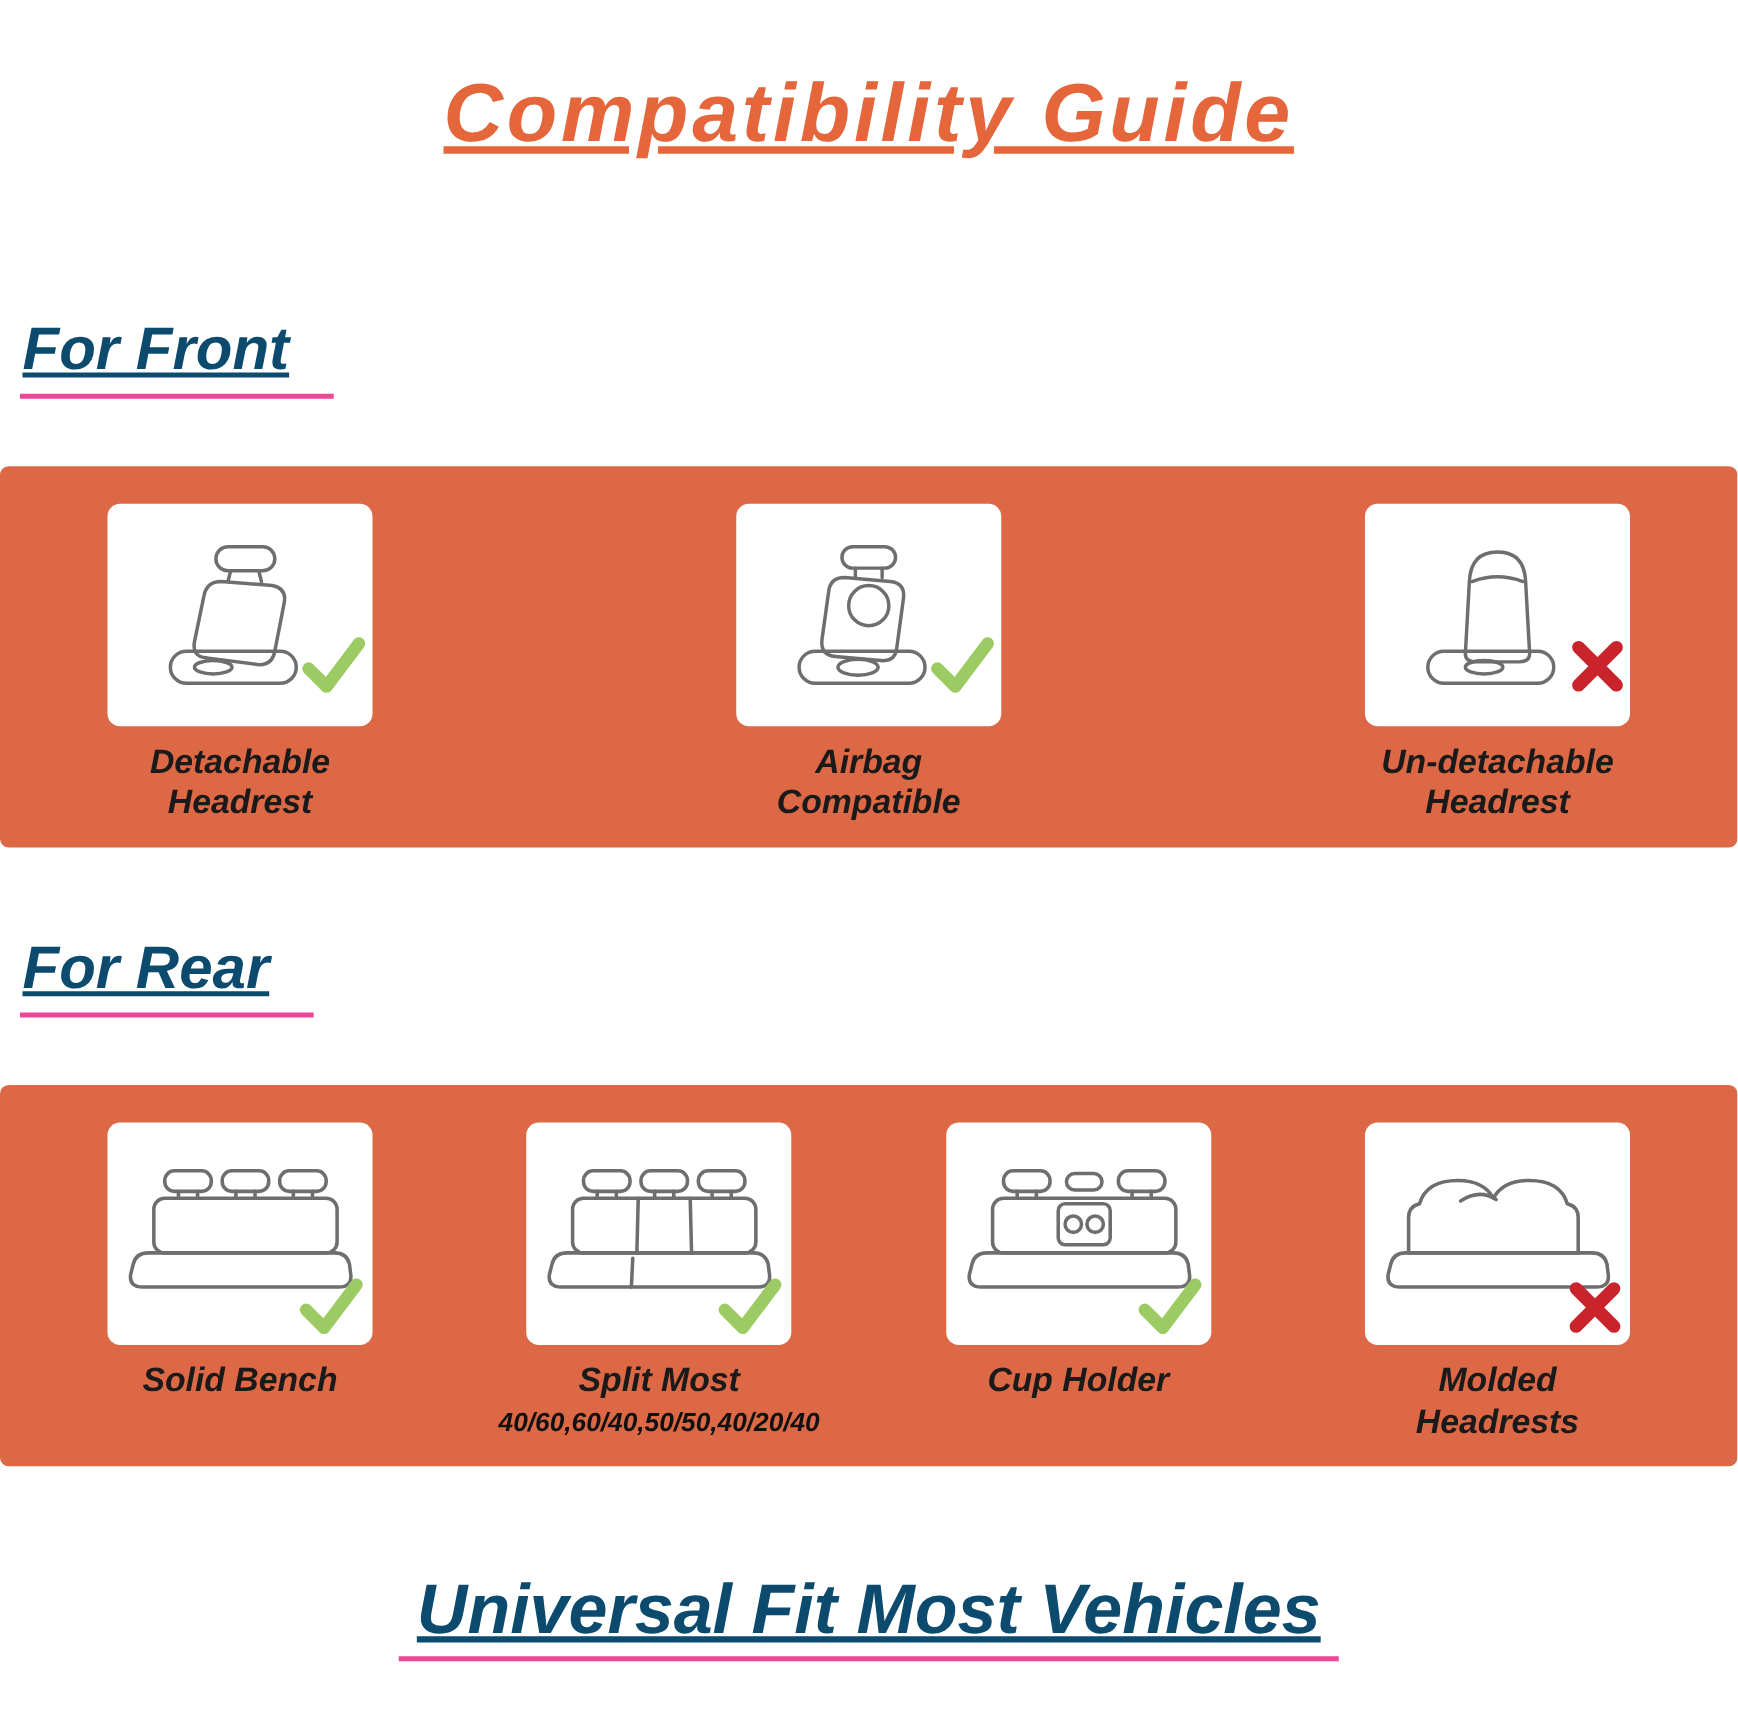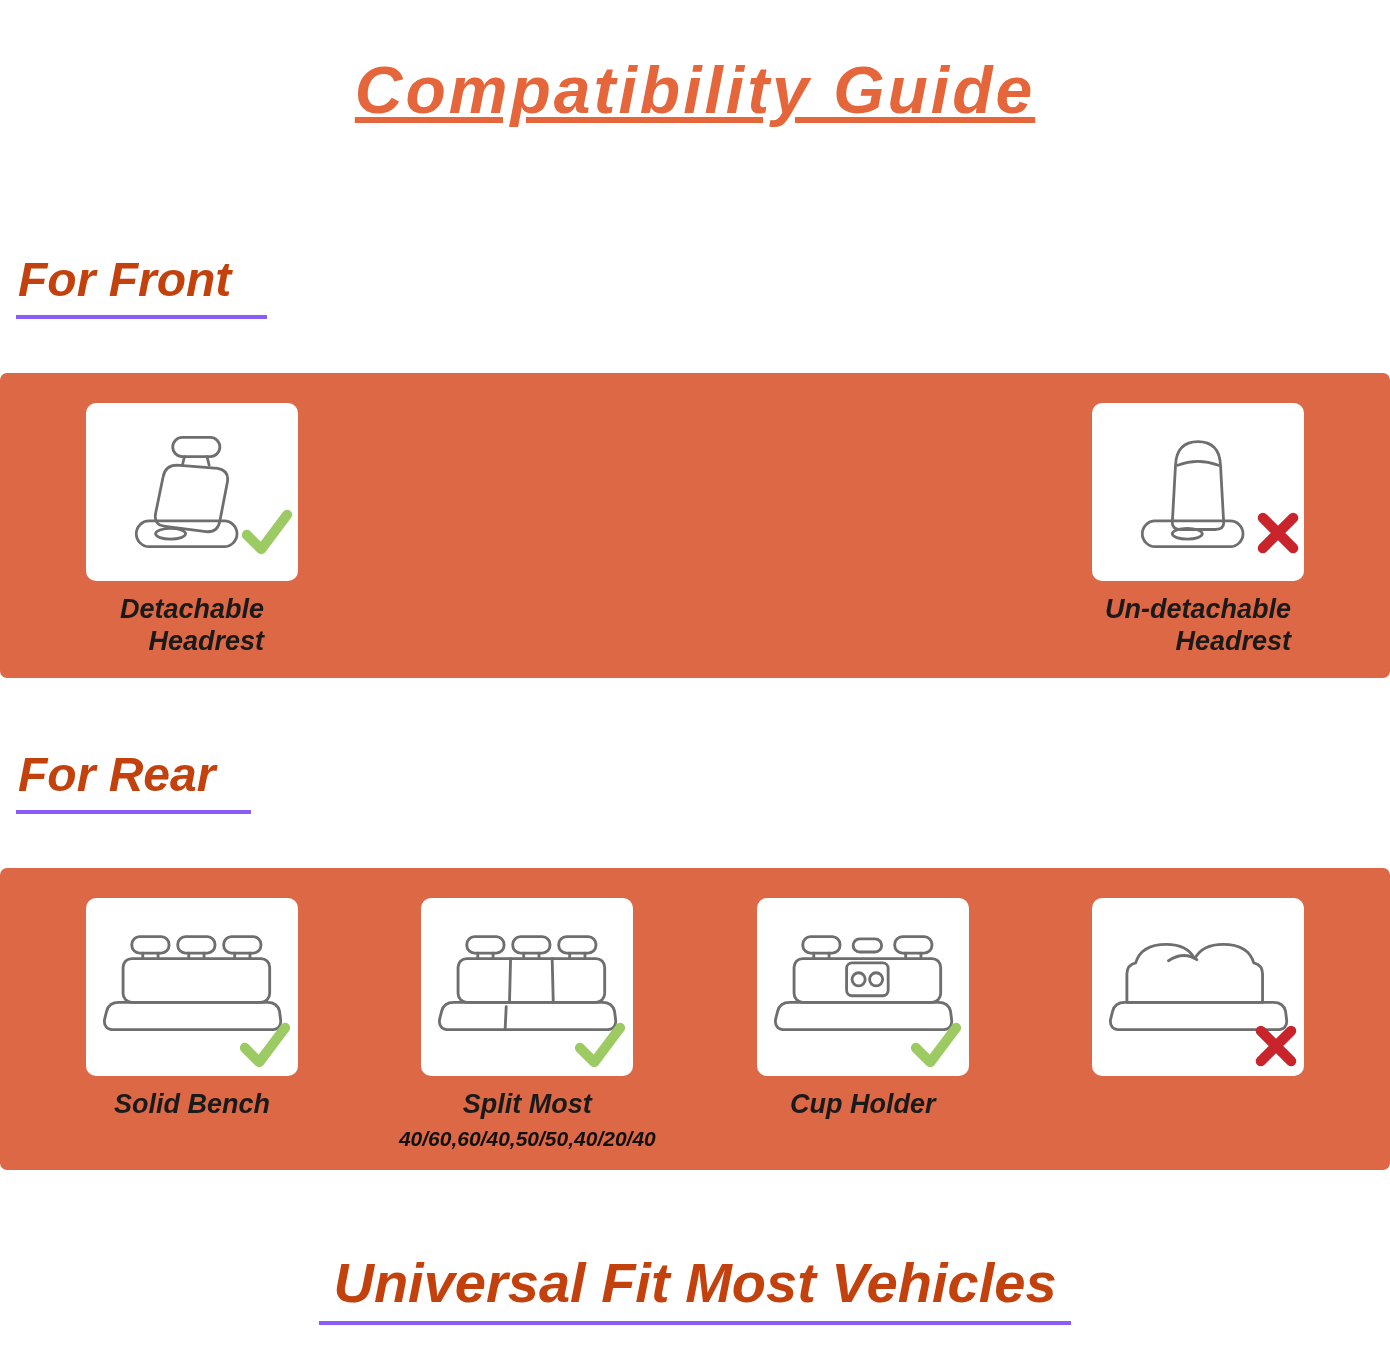--- a/index.html
+++ b/index.html
@@ -8,23 +8,24 @@
     font-family:"Liberation Sans",sans-serif;
   }
   .title{
     padding-top:8px;text-align:center;color:#E4663A;
     font:italic bold 66px "Liberation Sans",sans-serif;letter-spacing:3px;text-decoration:underline;
   }
   .heading-row{margin:84px 0 0 16px;}
   .heading-row.second{margin-top:30px;}
   .heading-row.center{margin:34px 0 0 0;text-align:center;}
   .section-heading{
-    display:inline-block;color:#c2410c;border-bottom:4px solid #8b5cf6;
+    display:inline-block;color:#0c4a6e;border-bottom:4px solid #ec4899;
     font:italic bold 48px "Liberation Sans",sans-serif;
     padding:0 36px 8px 2px;
+    text-decoration:underline;
   }
   .heading-row.center .section-heading{font-size:56px;padding:0 14px 6px 14px;}
   .banner{
     margin-top:14px;background:#DC6845;border-radius:7px;
     padding:30px 78px 20px 78px;
     display:flex;justify-content:space-between;
   }
   .item-col{width:228px;display:flex;flex-direction:column;align-items:center;}
   .card{
     position:relative;width:212px;height:178px;background:#ffffff;border-radius:10px;
@@ -32,21 +33,21 @@
   }
   .seat-svg{width:150px;height:124px;}
   .bench-svg{width:186px;height:122px;}
   .status-badge{position:absolute;}
   .banner.front .status-badge{right:4px;bottom:26px;}
   .banner.rear .status-badge{right:6px;bottom:8px;}
   .status-badge svg{display:none;}
   .status-badge[data-status="check"] svg.icon-check{display:block;width:54px;height:46px;}
   .status-badge[data-status="cross"] svg.icon-cross{display:block;width:44px;height:44px;}
   .card-label{
-    margin-top:12px;text-align:right;color:#1a1a1a;
+    margin-top:12px;text-align:center;color:#1a1a1a;
     font:italic bold 27px/1.2 "Liberation Sans",sans-serif;
   }
   .sub-label{
     margin-top:6px;text-align:center;color:#111111;
     font:italic bold 21px/1.1 "Liberation Sans",sans-serif;
   }
   .sub-label:empty{display:none;}
   .vehicles-box{
     margin:18px 10px 0 10px;height:270px;border:3px solid #E4663A;border-radius:8px;
     background:#ffffff;display:flex;justify-content:space-around;align-items:flex-end;
@@ -84,20 +85,44 @@
             </svg>
 
         </span>
       </div>
       <div class="card-label">
         <div class="label-line">Detachable</div>
         <div class="label-line">Headrest</div>
       </div>
     </div>
 
+    <div class="item-col">
+      <div class="card">
+        <svg class="seat-svg" viewBox="0 0 140 110">
+          <g class="line-art">
+            <rect x="50" y="4" width="40" height="16" rx="8"></rect>
+            <path d="M60 20 L60 27 M80 20 L80 27"></path>
+            <path d="M52 27 q-11 0 -12 11 l-5 36 q-1 11 10 12 l34 3 q11 1 12 -10 l5 -37 q1 -11 -10 -12 z"></path>
+            <circle cx="70" cy="48" r="15"></circle>
+            <rect x="18" y="82" width="94" height="24" rx="12"></rect>
+            <ellipse cx="62" cy="94" rx="15" ry="6"></ellipse>
+          </g>
+        </svg>
+        <span class="status-badge" data-status="check">
+          <svg class="icon-check" viewBox="0 0 36 32">
+              <path d="M4 18 L14 28 L32 4" fill="none" stroke="#9CCB63" stroke-width="7" stroke-linecap="round" stroke-linejoin="round"></path>
+            </svg>
+
+        </span>
+      </div>
+      <div class="card-label">
+        <div class="label-line">Airbag</div>
+        <div class="label-line">Compatible</div>
+      </div>
+    </div>
 
     <div class="item-col">
       <div class="card">
         <svg class="seat-svg" viewBox="0 0 140 110">
           <g class="line-art">
             <path d="M46 84 l3 -54 q1 -22 21 -22 q20 0 21 22 l3 54 q0 6 -8 6 l-32 0 q-8 0 -8 -6 z"></path>
             <path d="M51 30 q19 -7 38 0"></path>
             <rect x="18" y="82" width="94" height="24" rx="12"></rect>
             <ellipse cx="60" cy="94" rx="14" ry="5"></ellipse>
           </g>
@@ -207,20 +232,21 @@
             <path d="M18 64 h136 q9 0 11 8 l1 8 q1 9 -9 9 H14 q-10 0 -9 -9 l2 -8 q2 -8 11 -8 z"></path>
           </g>
         </svg>
         <span class="status-badge" data-status="cross">
 
           <svg class="icon-cross" viewBox="0 0 32 32">
               <path d="M5 5 L27 27 M27 5 L5 27" fill="none" stroke="#C9242B" stroke-width="7.5" stroke-linecap="round"></path>
             </svg>
         </span>
       </div>
+      <div class="card-label">Molded Headrests</div>
 
     </div>
 
   </div>
 
   <div class="heading-row center">
     <h2 class="section-heading">Universal Fit Most Vehicles</h2>
   </div>
 
   <div class="vehicles-box">

